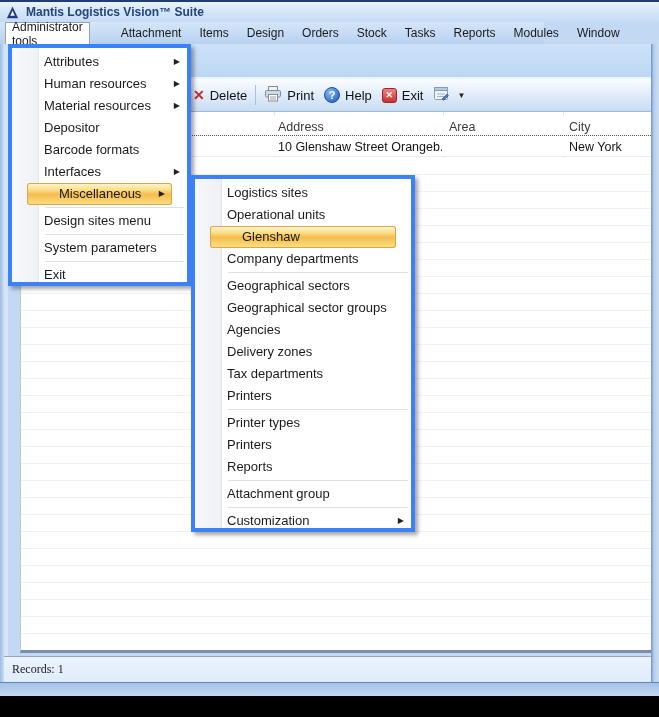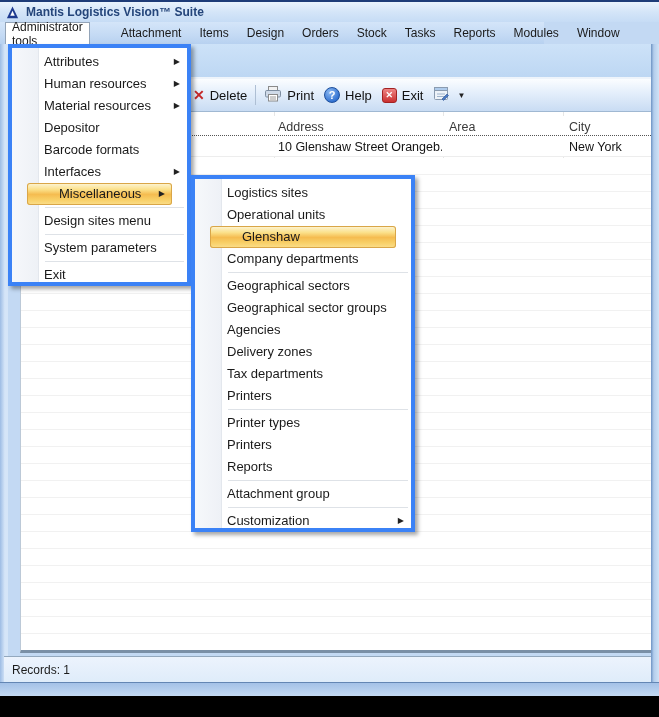--- a/index.html
+++ b/index.html
@@ -65,21 +65,21 @@
   }
   .td { position:absolute; top:4px; font-size:12.5px; color:#141414; white-space:nowrap; overflow:hidden; }
   .gridrows {
     position:absolute; left:0; right:0; top:46px; bottom:0;
     background:repeating-linear-gradient(180deg,#ffffff 0px,#ffffff 16px,#f1f1f1 16px,#f1f1f1 17px);
   }
   .statusbar {
     position:absolute; left:4px; top:656px; width:647px; height:26px;
     background:linear-gradient(180deg,#ecf3fd 0%,#dfecfa 100%);
     border-top:1px solid #93a8be; display:flex; align-items:center;
-    padding-left:8px; font-size:12px; color:#1c1c1c;
+    padding-left:8px; font-size:12px; color:#1c1c1c;font-family:Liberation Serif, serif;
   }
   .bottom-band {
     position:absolute; left:0; top:682px; width:659px; height:14px;
     background:linear-gradient(180deg,#a4c1e7 0%,#c4daf3 100%);
     border-top:1px solid #6386b4;
   }
   .right-band {
     position:absolute; left:651px; top:44px; width:8px; height:638px;
     background:linear-gradient(90deg,#6d93c4 0%,#b3cdec 35%,#cfe2f6 100%);
   }

